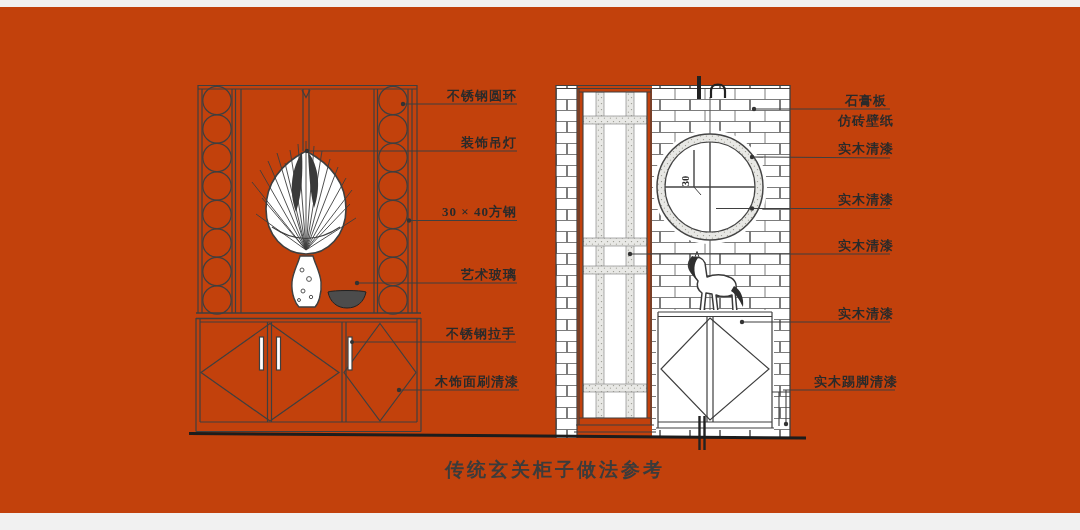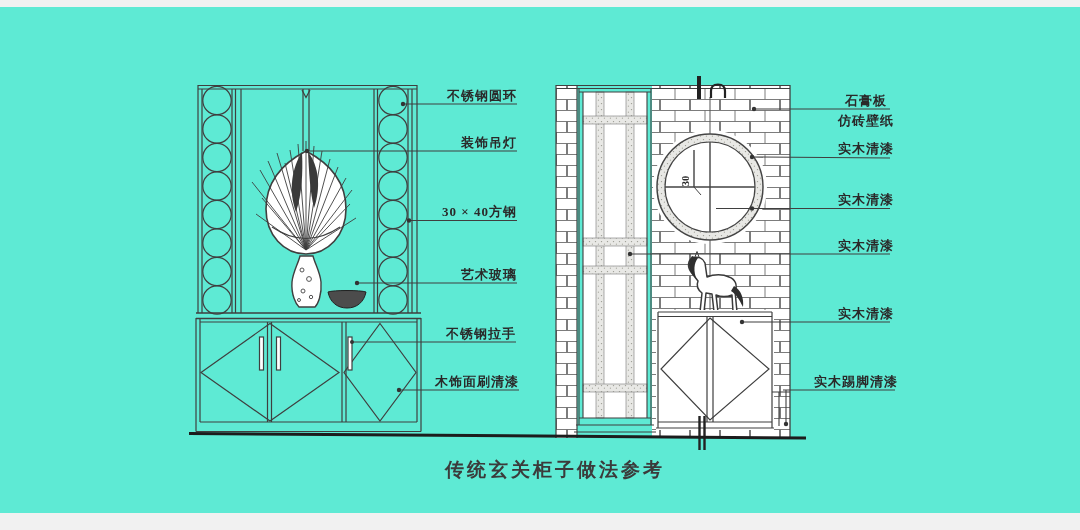--- a/index.html
+++ b/index.html
@@ -1,16 +1,16 @@
 <!DOCTYPE html>
 <html><head>
 <meta charset="utf-8">
 <style>
   html,body{margin:0;padding:0;background:#fff;}
-  .stage{position:relative;width:1080px;height:530px;background:#5eead4;overflow:hidden;}
+  .stage{position:relative;width:1080px;height:530px;background:#c2410c;overflow:hidden;}
   svg{display:block;}
   text{font-family:"Liberation Serif","DejaVu Serif",serif;fill:#2a2a2a;}
   .lbl{font-size:13px;font-weight:600;letter-spacing:1px;}
   .dim{font-size:10.5px;font-weight:600;}
   .caption{font-size:19px;font-weight:bold;letter-spacing:3px;fill:#3b3b3b;
            font-family:"Liberation Sans","DejaVu Sans",sans-serif;}
 </style>
 </head>
 <body>
 

